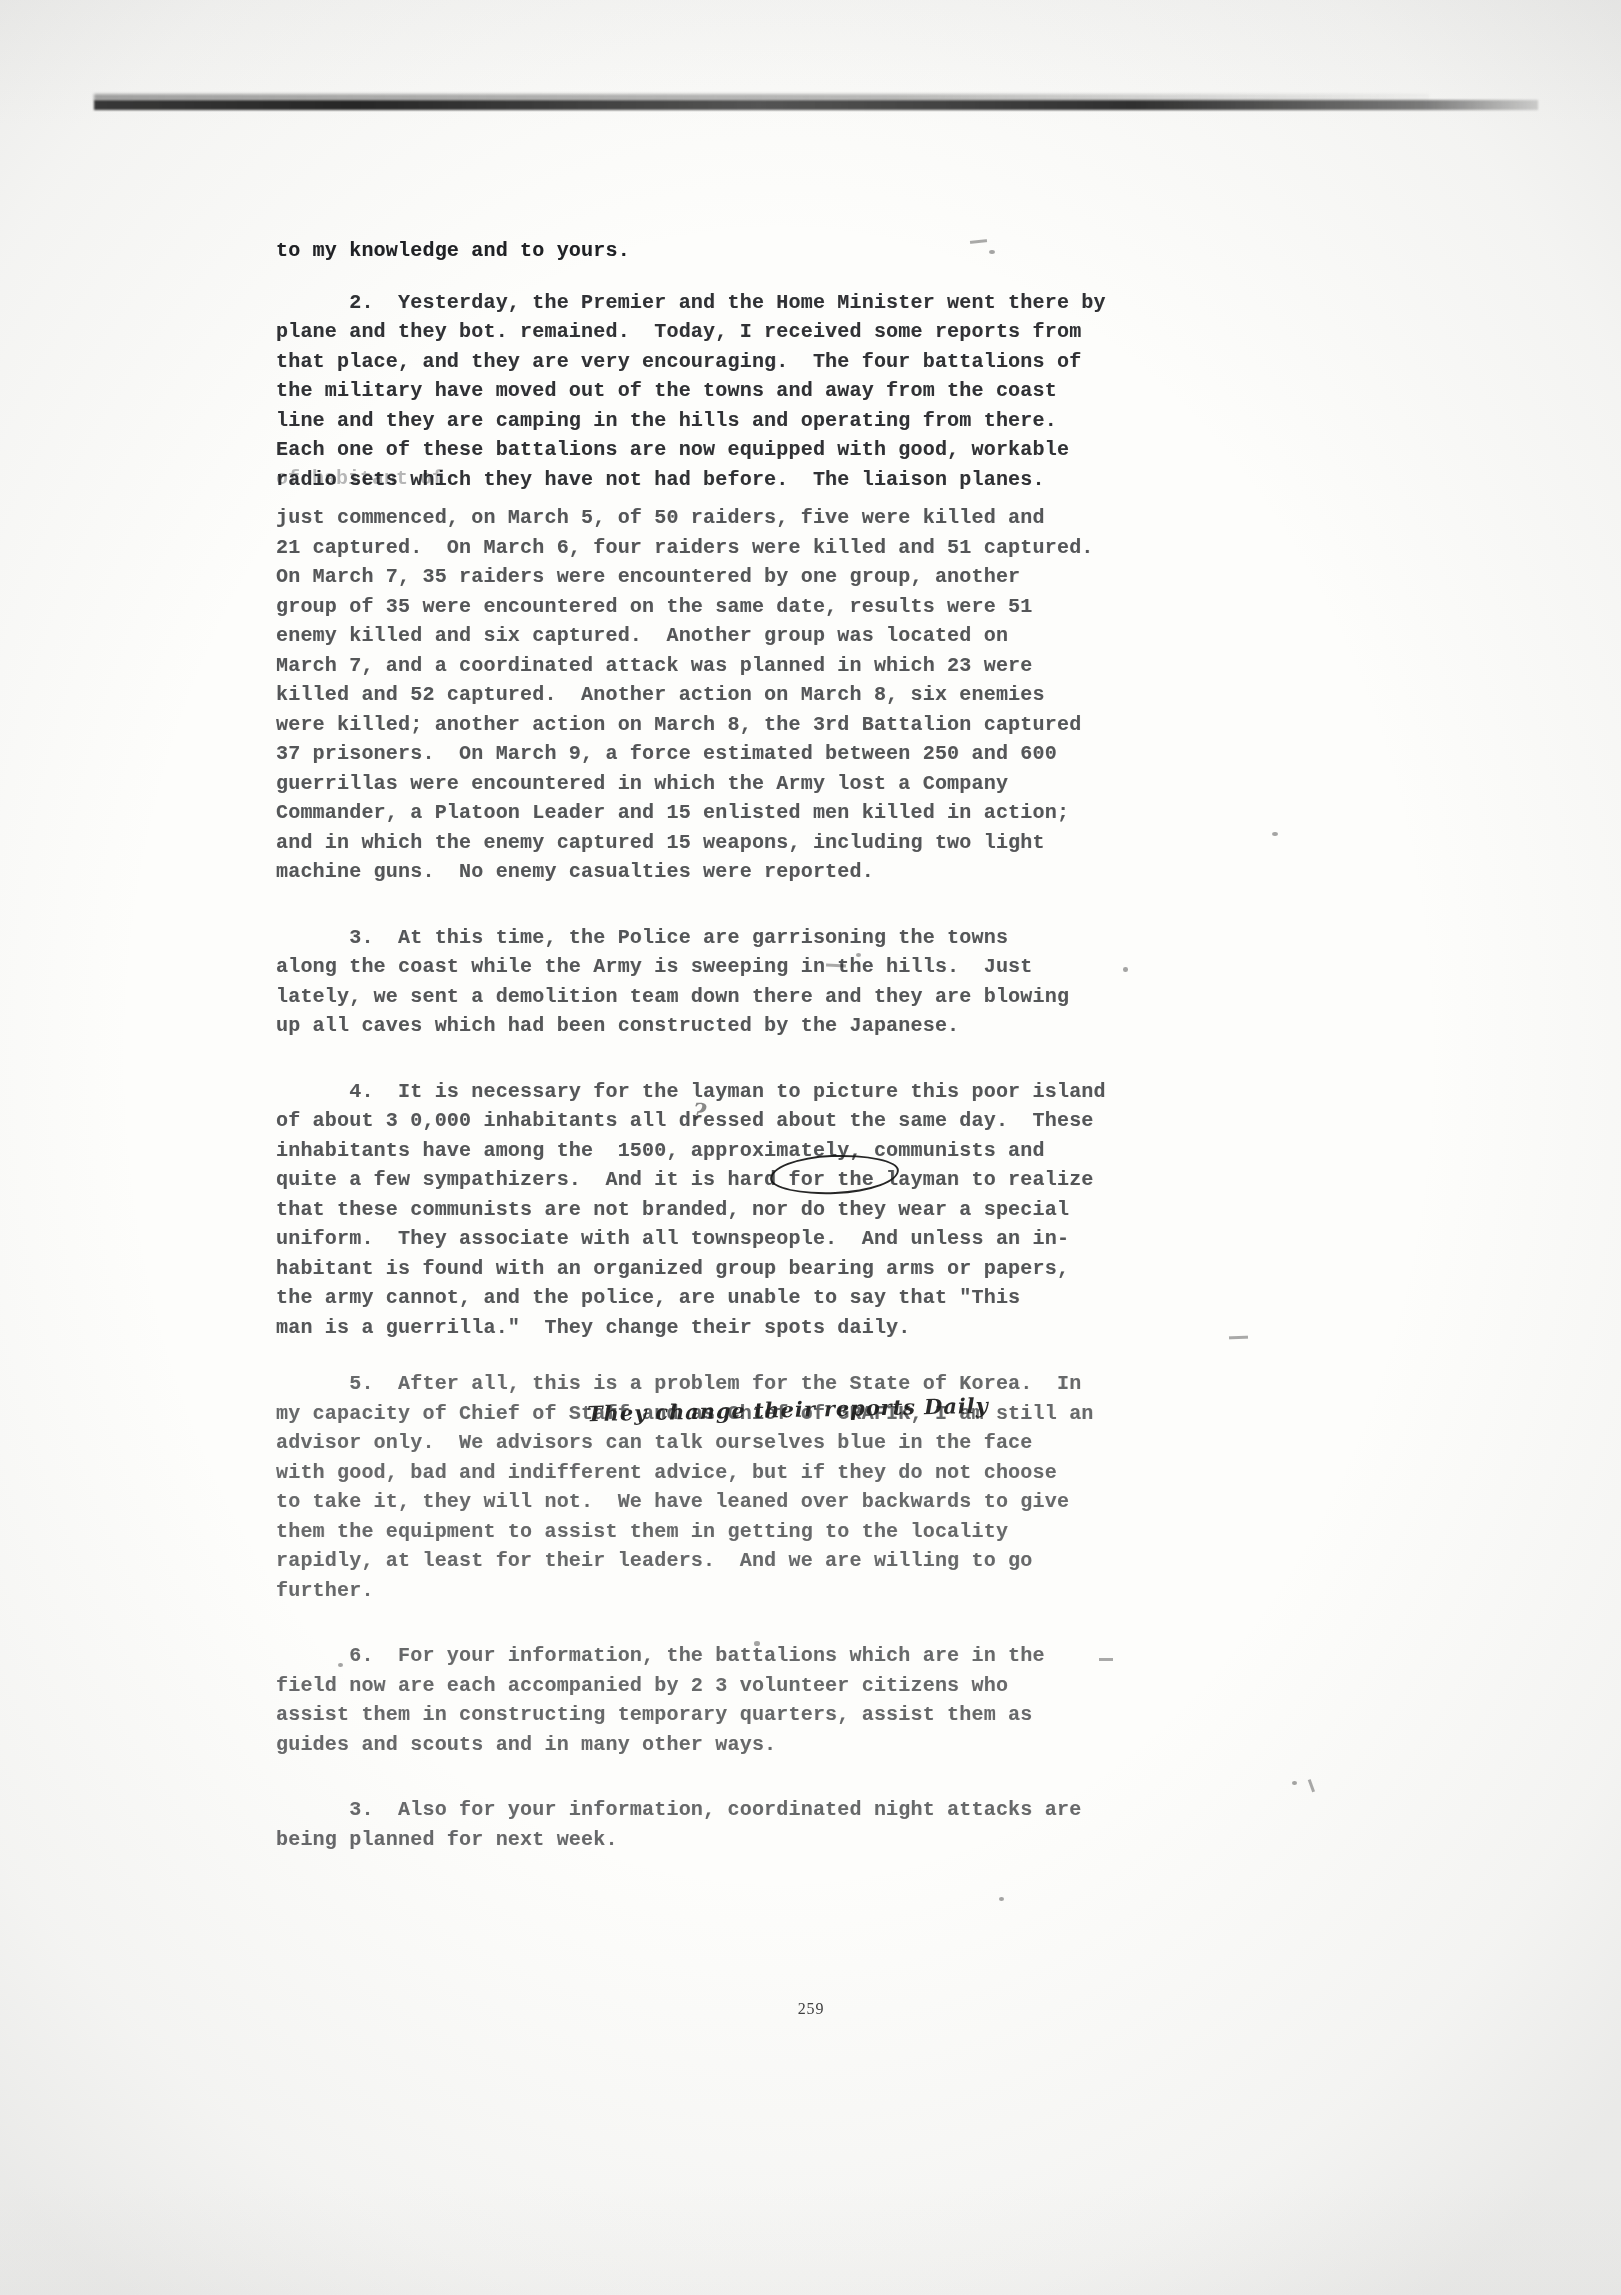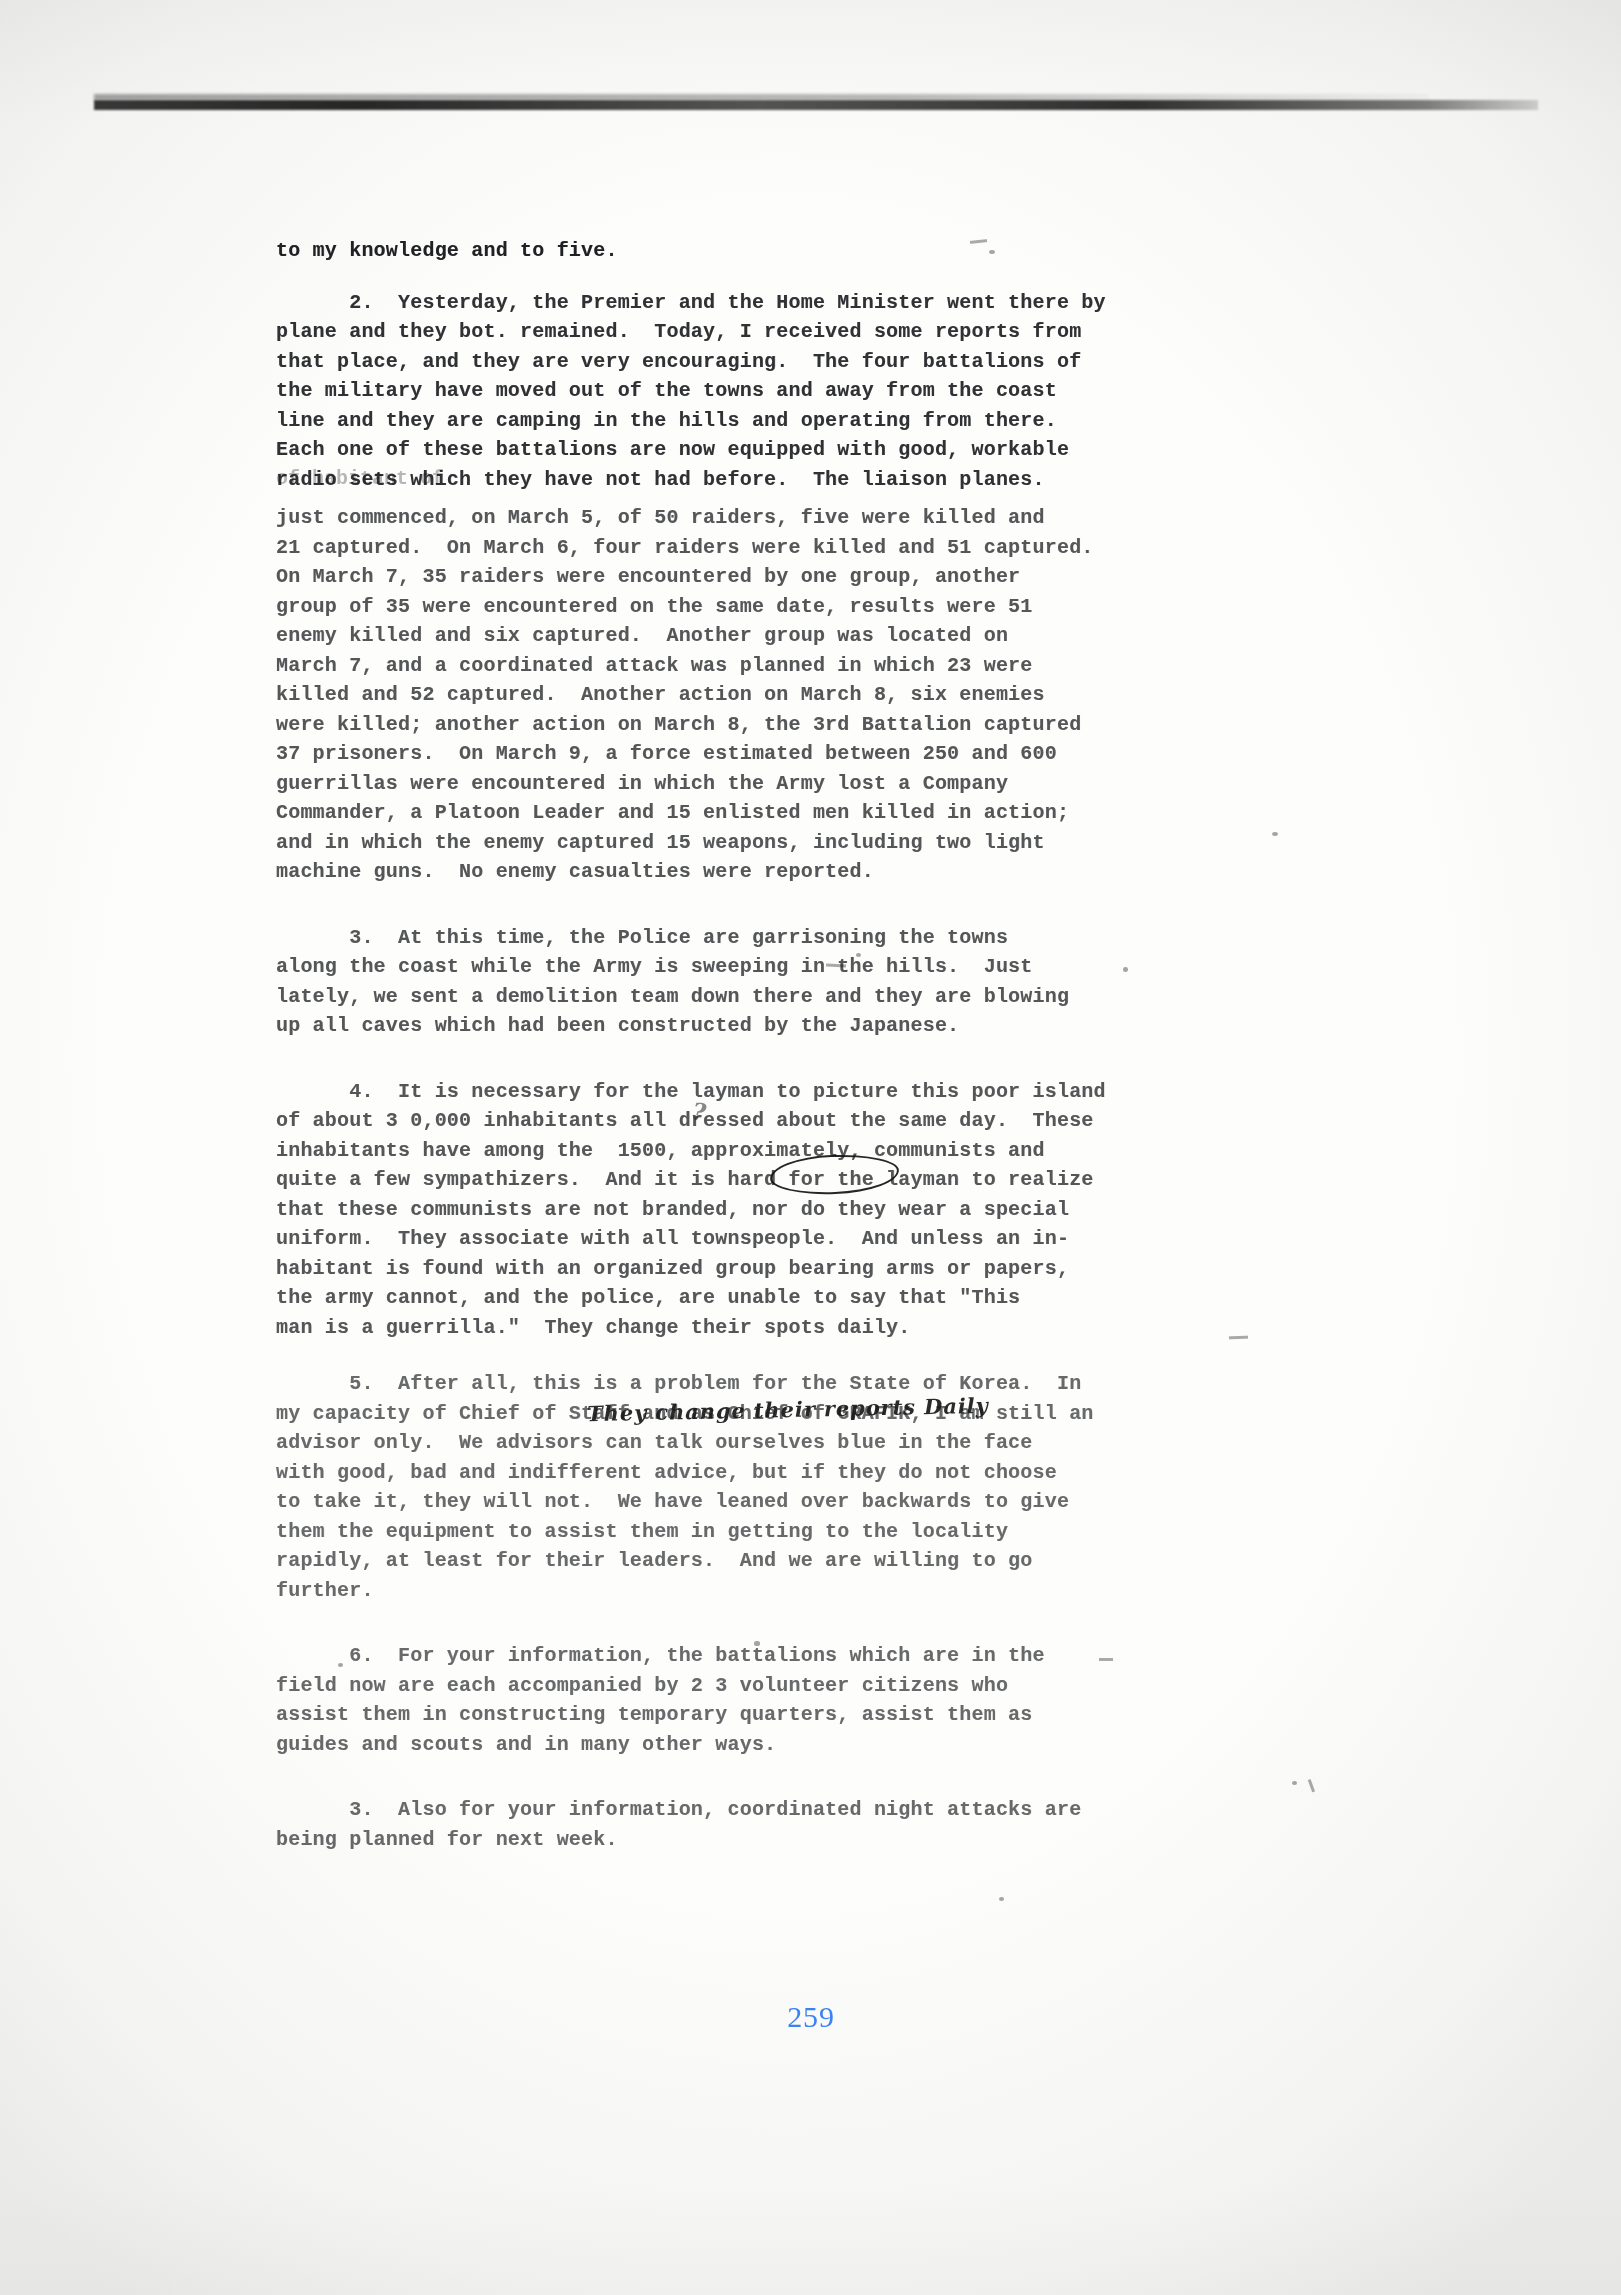--- a/index.html
+++ b/index.html
@@ -169,22 +169,22 @@
   }
 
   
   #folio {
     position: absolute;
     left: 0;
     top: 2000px;
     width: 1622px;
     text-align: center;
     font-family: "Liberation Serif", "DejaVu Serif", serif;
-    font-size: 30px;
-    color: #3b82f6;
+    font-size: 16px;
+    color: #404040;
     letter-spacing: 0.8px;
   }
 </style>
 </head>
 <body>
 
 <div id="page-sheet">
 
   <div id="scan-noise"></div>
   <div id="top-smudge2"></div>
@@ -200,21 +200,21 @@
   <div class="speck" style="left:754px;  top:1641px; width:5.5px;  height:4.7px;"></div>
   <div class="dash" style="left:1099px; top:1658px; width:14px; height:3.1px;"></div>
   <div class="speck" style="left:1292px; top:1781px; width:4.7px;  height:3.9px;"></div>
   <div class="dash" style="left:1305px; top:1784px; width:12.6px; height:3.1px; transform:rotate(70deg);"></div>
   <div class="speck" style="left:999px; top:1897px; width:4.7px;  height:3.9px;"></div>
   <div class="speck" style="left:338px;  top:1663px; width:4.7px;  height:3.9px;"></div>
 
   <div id="typescript">
 
     <div class="blk">
-      <div class="para fade-95 blur-a">to my knowledge and to five.</div>
+      <div class="para fade-95 blur-a">to my knowledge and to yours.</div>
     </div>
 
     <div class="blk sp-top">
       <div class="para fade-88 blur-b">      2.  Yesterday, the Premier and the Home Minister went there by
 plane and they bot. remained.  Today, I received some reports from
 that place, and they are very encouraging.  The four battalions of
 the military have moved out of the towns and away from the coast
 line and they are camping in the hills and operating from there.
 Each one of these battalions are now equipped with good, workable
 radio sets which they have not had before.  The liaison planes.</div>

